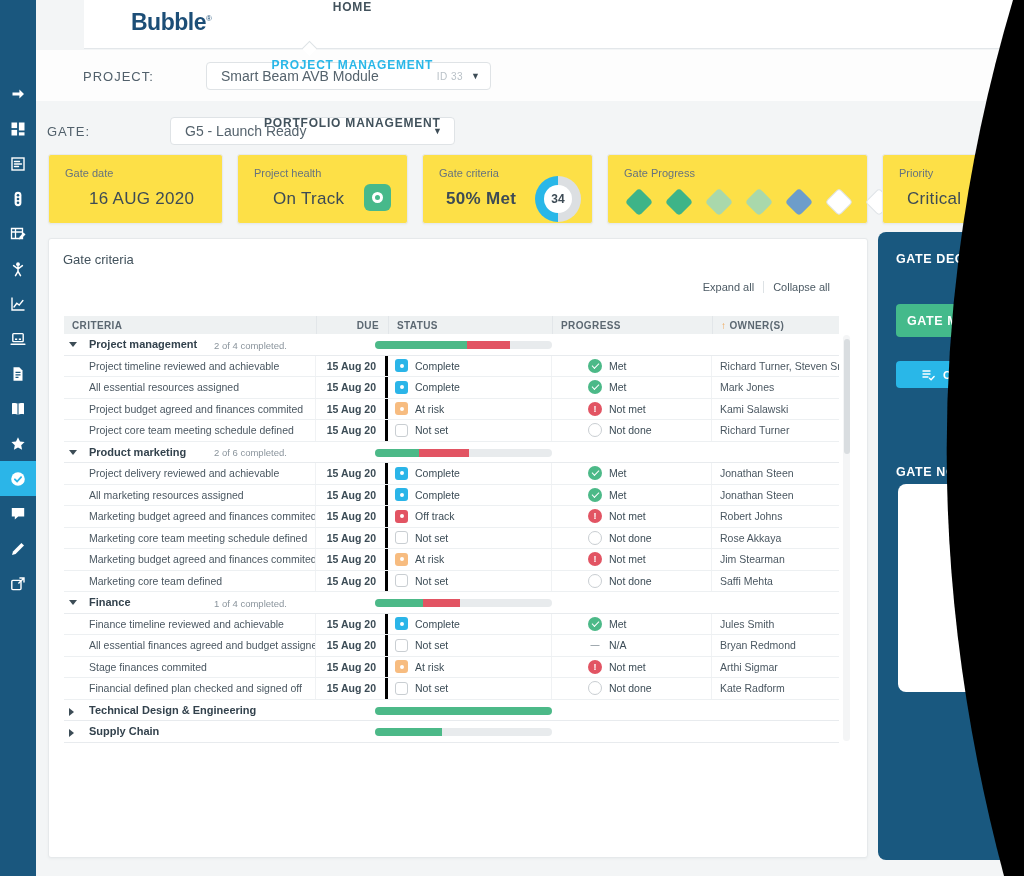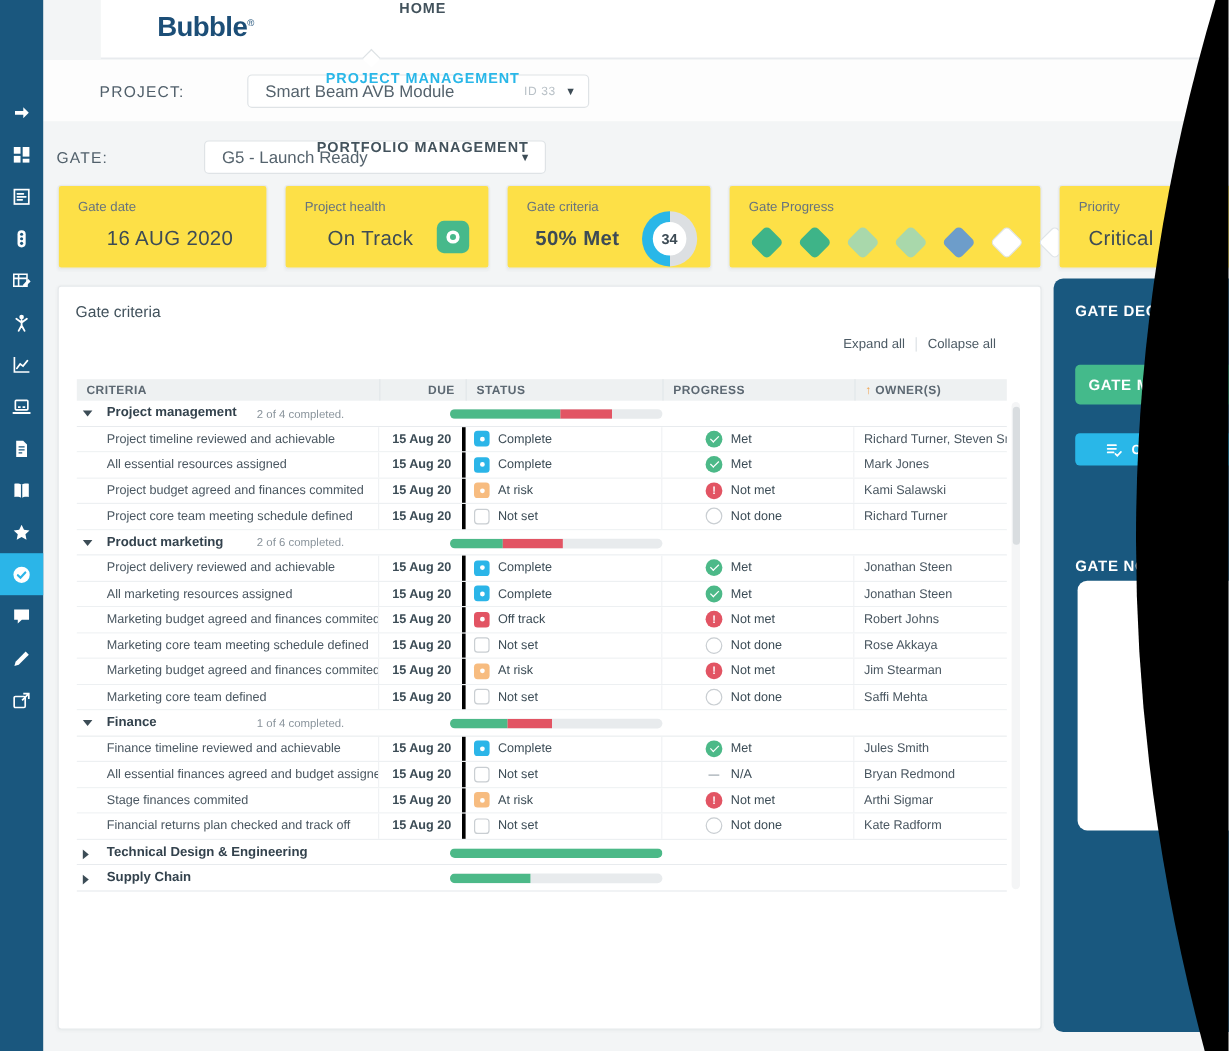--- a/index.html
+++ b/index.html
@@ -317,21 +317,21 @@
       <div class="trow">
         <div class="td-criteria">Stage finances commited</div>
         <div class="td-due">15 Aug 20</div>
         <div class="td-status"><span class="chip atrisk">
             <span class="o"></span>
           </span>At risk</div>
         <div class="td-progress"><span class="pi notmet"></span>Not met</div>
         <div class="td-owner">Arthi Sigmar</div>
       </div>
       <div class="trow">
-        <div class="td-criteria">Financial returns plan checked and track off</div>
+        <div class="td-criteria">Financial defined plan checked and signed off</div>
         <div class="td-due">15 Aug 20</div>
         <div class="td-status"><span class="chip notset"></span>Not set</div>
         <div class="td-progress"><span class="pi notdone"></span>Not done</div>
         <div class="td-owner">Kate Radform</div>
       </div>
       <div class="grow">
         <span class="g-tri tri-right"></span>
         <span class="g-name">Technical Design &amp; Engineering</span>
         <span class="g-bar">
           <span class="seg-g" style="width: 100%;"></span>

